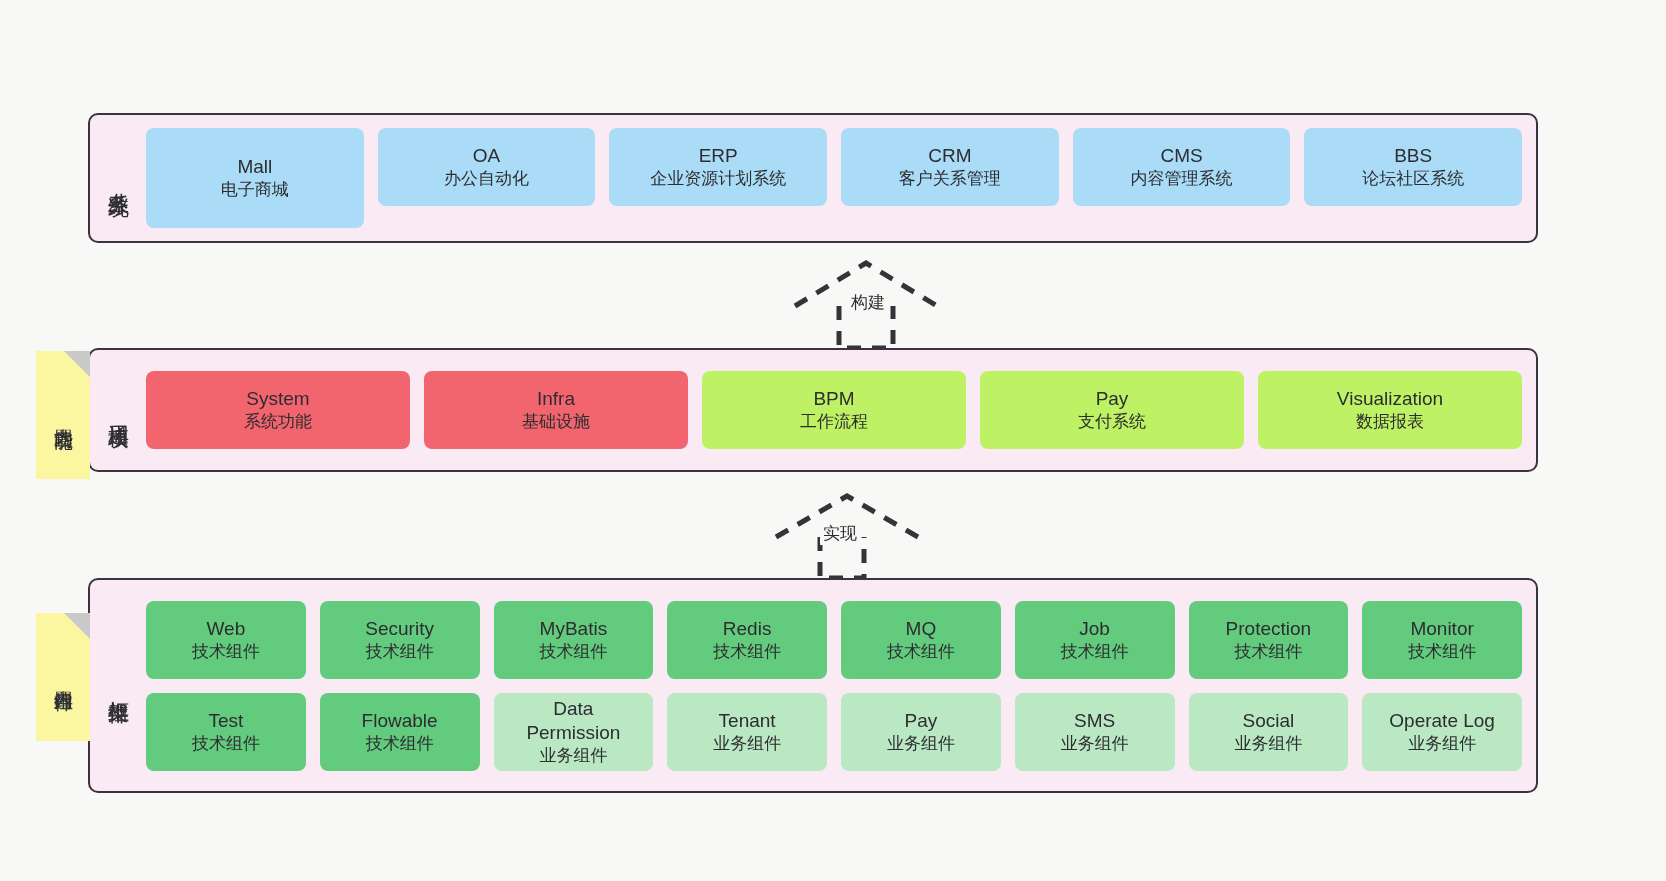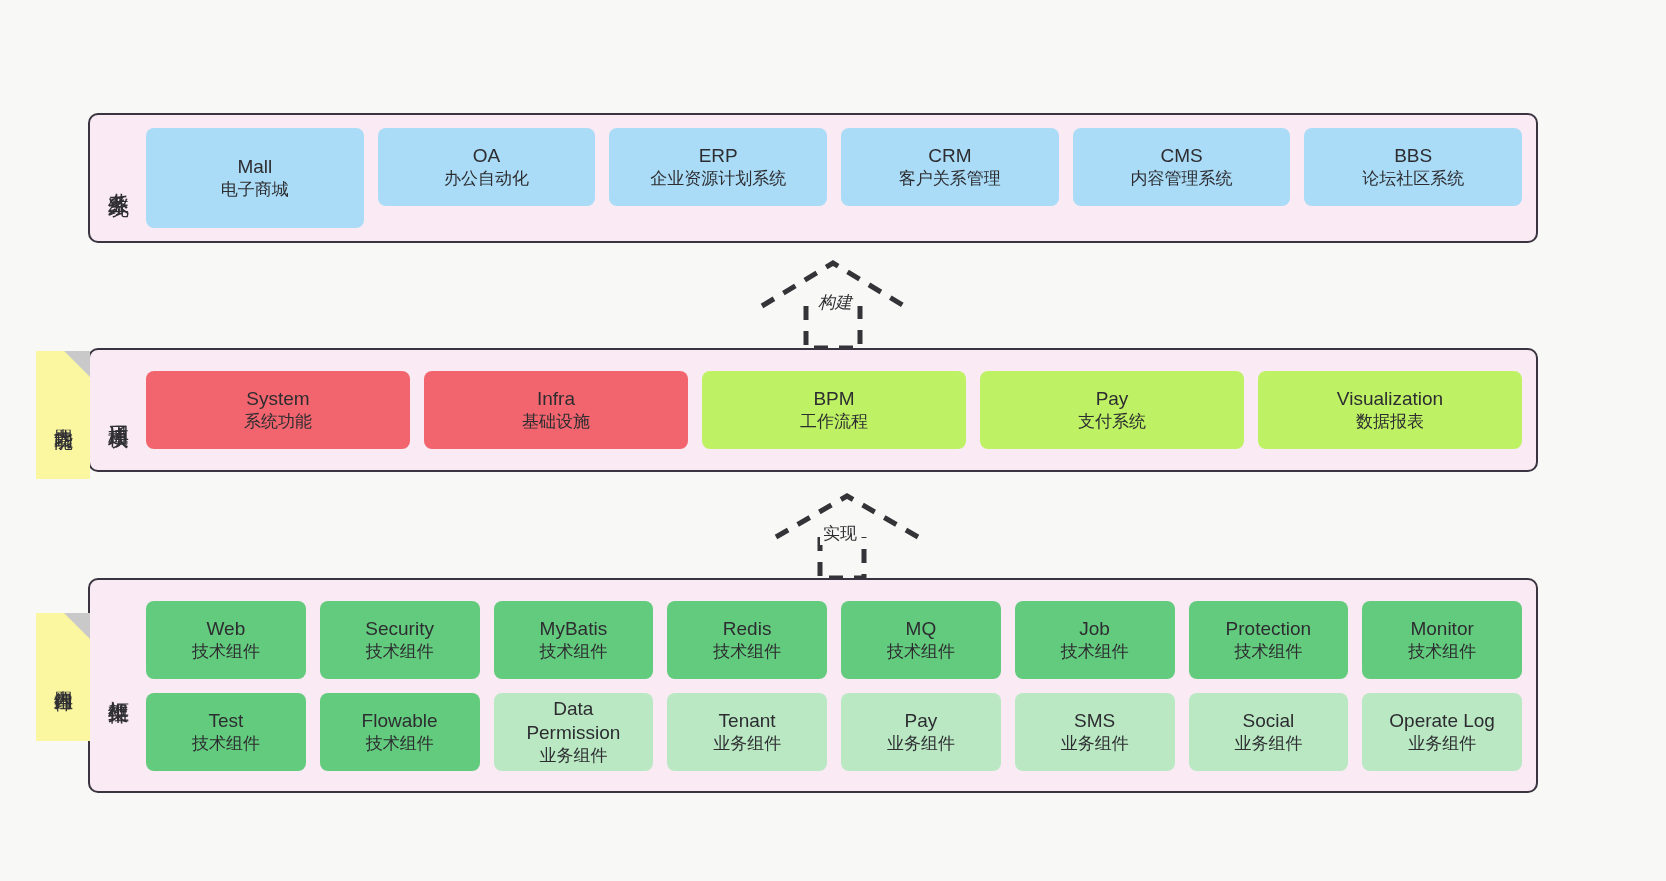--- a/index.html
+++ b/index.html
@@ -137,21 +137,21 @@
           <div class="t2">内容管理系统</div>
         </div>
         <div class="card c-blue" style="height:78px;">
           <div class="t1">BBS</div>
           <div class="t2">论坛社区系统</div>
         </div>
       </div>
     </div>
   </div>
 
-  <div class="arrow" style="left:758px; top:258px;font-style:italic;">
+  <div class="arrow" style="left:791px; top:258px;">
     <svg width="150" height="92" viewBox="0 0 150 92">
       <path d="M 4 48 L 75 5 L 146 48" fill="none" stroke="#333338" stroke-width="5" stroke-dasharray="14,11" stroke-linecap="butt"></path>
       <path d="M 48 48 L 48 90 L 102 90 L 102 48" fill="none" stroke="#333338" stroke-width="5" stroke-dasharray="14,11" stroke-linecap="butt"></path>
     </svg>
     <div class="arrow-label" style="left:57px; top:33px;">构建</div>
   </div>
 
   <div class="layer" id="layer-common" style="left:88px; top:348px; width:1450px; height:124px;">
     <div class="layer-title">通用模块</div>
     <div class="layer-body">

